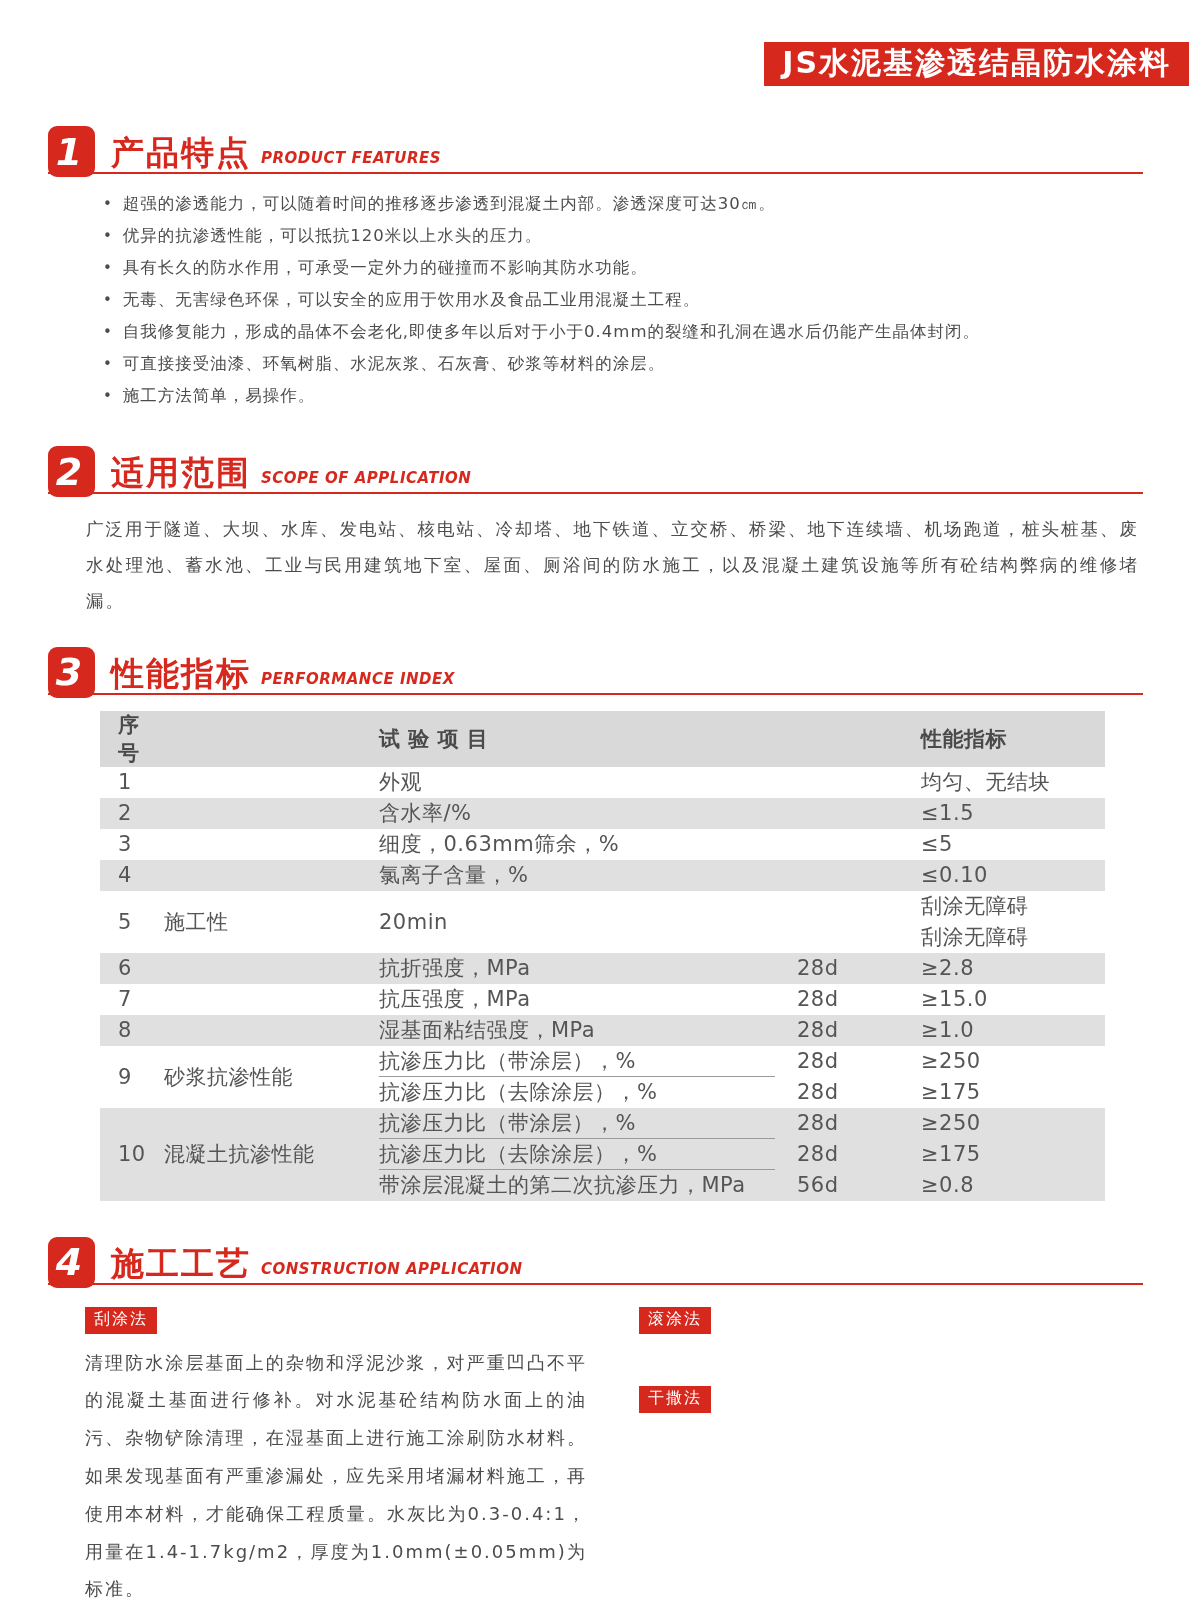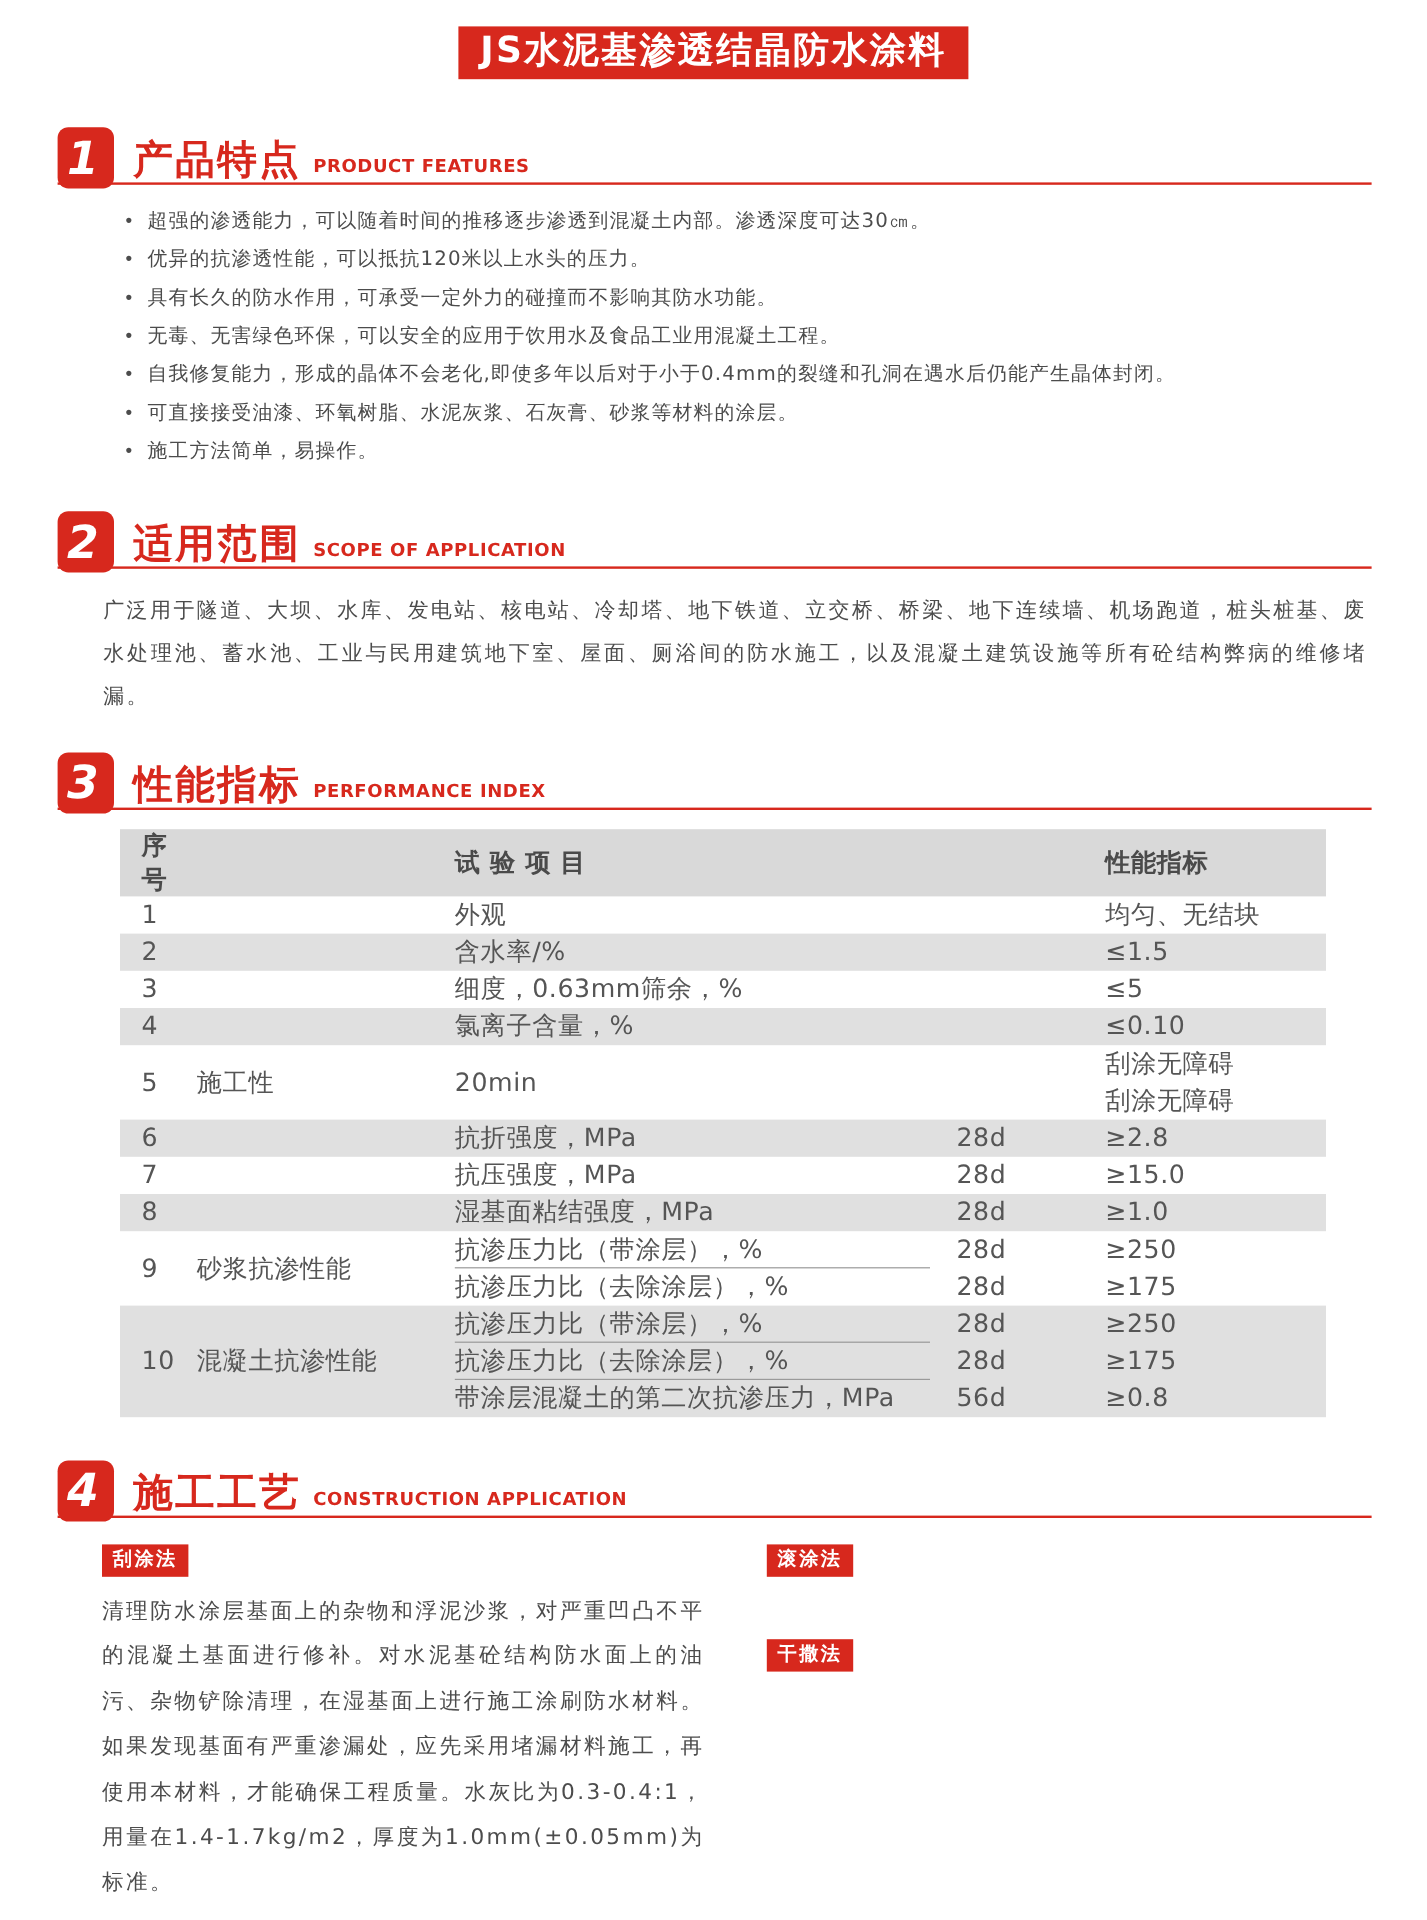--- a/index.html
+++ b/index.html
@@ -9,21 +9,21 @@
     --shade:#e0e0e0;
     --head-shade:#d9d9d9;
   }
   *{box-sizing:border-box;margin:0;padding:0;}
   html,body{background:#ffffff;}
   .page{
     width:1189px;height:1600px;background:#fff;position:relative;overflow:hidden;
     font-family:"DejaVu Sans","Liberation Sans",sans-serif;color:var(--ink);
   }
   
-  .banner{display:flex;justify-content:center;padding-top:22px;}
+  .banner{display:flex;justify-content:flex-end;padding-top:42px;}
   .banner-inner{
     background:var(--red);color:#fff;font-size:30px;font-weight:bold;
     letter-spacing:2px;padding:3px 18px 5px 18px;line-height:1.2;
   }
   
   .sec-head{
     display:flex;align-items:flex-end;margin:0 46px 0 48px;
     border-bottom:2px solid var(--red);position:relative;
   }
   .sec-num{
@@ -31,21 +31,21 @@
     color:#fff;font-size:38px;font-weight:bold;font-style:italic;
     display:flex;align-items:center;justify-content:center;
     margin-bottom:-5px;padding-right:5px;flex:0 0 auto;
   }
   .sec-title{
     color:var(--red);font-size:33px;font-weight:bold;line-height:1;
     margin-left:16px;letter-spacing:2px;padding-bottom:3px;
   }
   .sec-sub{
     color:var(--red);font-size:15px;font-weight:bold;margin-left:10px;
-    padding-bottom:5px;letter-spacing:.5px;
+    padding-bottom:5px;letter-spacing:.5px;font-style:italic;
   }
   
   .features{list-style:none;margin:18px 60px 0 103px;}
   .features li{
     display:flex;align-items:flex-start;font-size:16.5px;color:var(--ink);
     letter-spacing:1px;line-height:1.45;margin-bottom:8px;
   }
   .features .dot{flex:0 0 auto;margin-right:10px;font-size:15px;line-height:1.6;}
   
   .scope-text{
@@ -68,21 +68,21 @@
   .stack .sub{display:flex;align-items:center;min-height:31px;}
   .stack.col-item{padding-left:4px;}
   .stack.col-item .sub:not(:last-child){border-bottom:1.5px solid #9a9a9a;}
   .stack.col-age .sub{padding-left:22px;}
   .stack.col-val .sub{padding-left:16px;}
   
   .construction{display:flex;margin:22px 48px 0 85px;gap:52px;}
   .construction .col{flex:1 1 0;}
   .badge{
     display:inline-block;background:var(--red);color:#fff;font-size:16px;
-    font-weight:bold;letter-spacing:2px;padding:2px 9px 4px 9px;margin-bottom:10px;
+    font-weight:normal;letter-spacing:2px;padding:2px 9px 4px 9px;margin-bottom:10px;
   }
   .method-text{
     font-size:18px;line-height:2.1;letter-spacing:2px;color:var(--ink);
     text-align:justify;
   }
   .col .gap{height:42px;}
   
   .sp-1{height:40px;}
   .sp-2{height:30px;}
   .sp-3{height:27px;}

